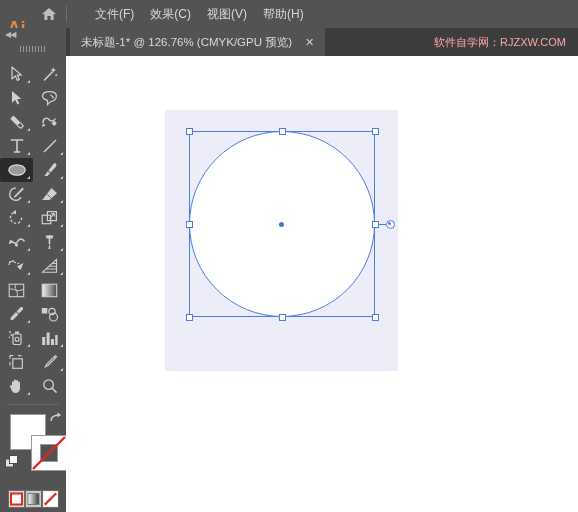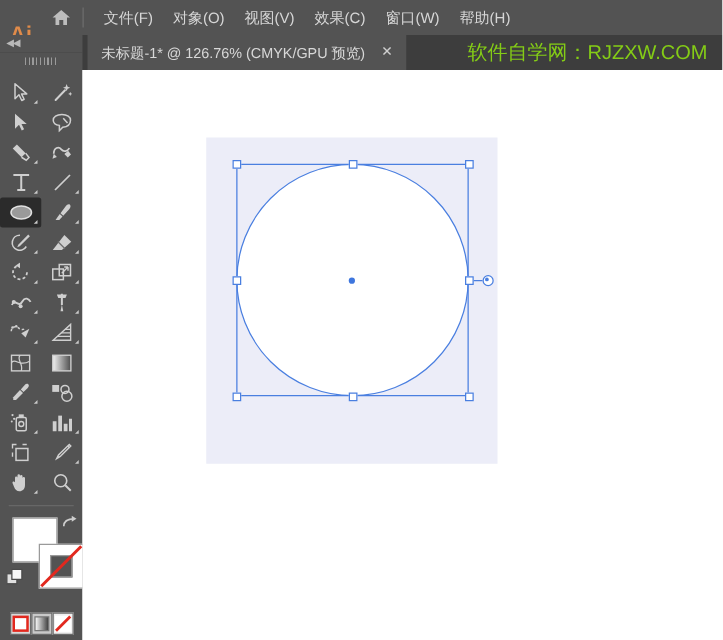--- a/index.html
+++ b/index.html
@@ -19,21 +19,21 @@
   .ai-logo{
     width:34px;height:28px;display:flex;align-items:center;justify-content:center;
     color:#e08b4a;font-size:17px;font-weight:bold;letter-spacing:.5px;
     font-family:Liberation Sans, sans-serif;
     margin-top:28px;
   }
   .home-btn{
     width:30px;height:28px;display:flex;align-items:center;justify-content:center;
   }
   .menu-sep{width:1px;height:16px;background:#6e6e6e;margin:0 8px 0 2px;}
-  .menu-items{display:flex;align-items:center;}
+  .menu-items{display:flex;align-items:center;margin-left:12px;}
   .menu-item{
     color:#d6d6d6;font-size:12px;padding:4px 8px;white-space:nowrap;line-height:14px;
   }
 
   
   .tabbar{
     position:absolute;left:0;top:28px;width:578px;height:28px;
     background:#3d3d3d;
   }
   .panel-collapse{
@@ -52,21 +52,21 @@
   .doc-tab{
     position:absolute;left:70px;top:0;height:28px;background:#535353;
     display:flex;align-items:center;padding:0 0 0 11px;box-sizing:border-box;
   }
   .doc-tab-title{color:#d8d8d8;font-size:11.5px;white-space:nowrap;}
   .doc-tab-close{
     color:#cfcfcf;font-size:11px;margin:0 11px 0 13px;line-height:12px;
   }
   .watermark{
     position:absolute;right:12px;top:0;height:28px;display:flex;align-items:center;
-    color:#84cc16;font-size:16px;white-space:nowrap;
+    color:#fca5a5;font-size:11px;white-space:nowrap;
   }
 
   
   .toolbar{
     position:absolute;left:0;top:56px;width:66px;height:456px;background:#535353;
   }
   .tool-grid{position:absolute;left:0;top:6px;width:66px;}
   .trow{display:flex;}
   .tcell{
     width:33px;height:24px;position:relative;
@@ -149,24 +149,22 @@
   <div class="menubar">
     <div class="ai-logo">Ai</div>
     <div class="home-btn">
       <svg width="16" height="14" viewBox="0 0 16 14">
         <path d="M8 1 L15 7 L12.6 7 L12.6 13 L9.6 13 L9.6 9 L6.4 9 L6.4 13 L3.4 13 L3.4 7 L1 7 Z" fill="#bdbdbd"></path>
       </svg>
     </div>
     <div class="menu-sep"></div>
     <div class="menu-items">
       <div class="menu-item">文件(F)</div>
-      <div class="menu-item">对象(O)</div>
+      <div class="menu-item">效果(C)</div>
       <div class="menu-item">视图(V)</div>
-      <div class="menu-item">效果(C)</div>
-      <div class="menu-item">窗口(W)</div>
       <div class="menu-item">帮助(H)</div>
     </div>
   </div>
 
   <div class="tabbar">
     <div class="panel-collapse">◀◀</div>
     <div class="tool-grip">
       <div class="grip-dots"></div>
     </div>
     <div class="doc-tab">

